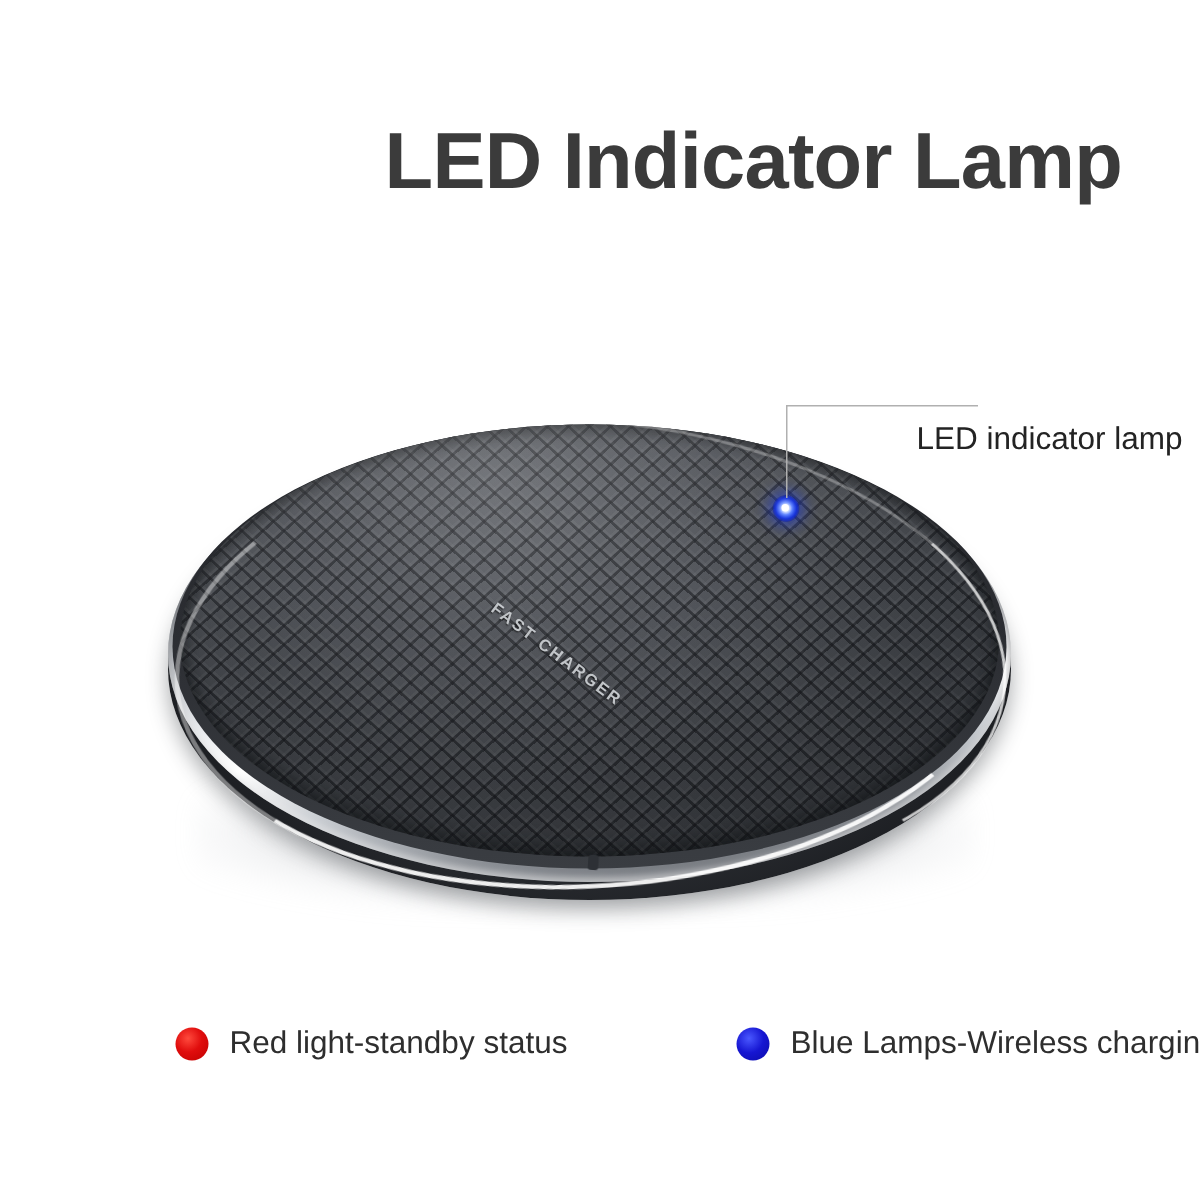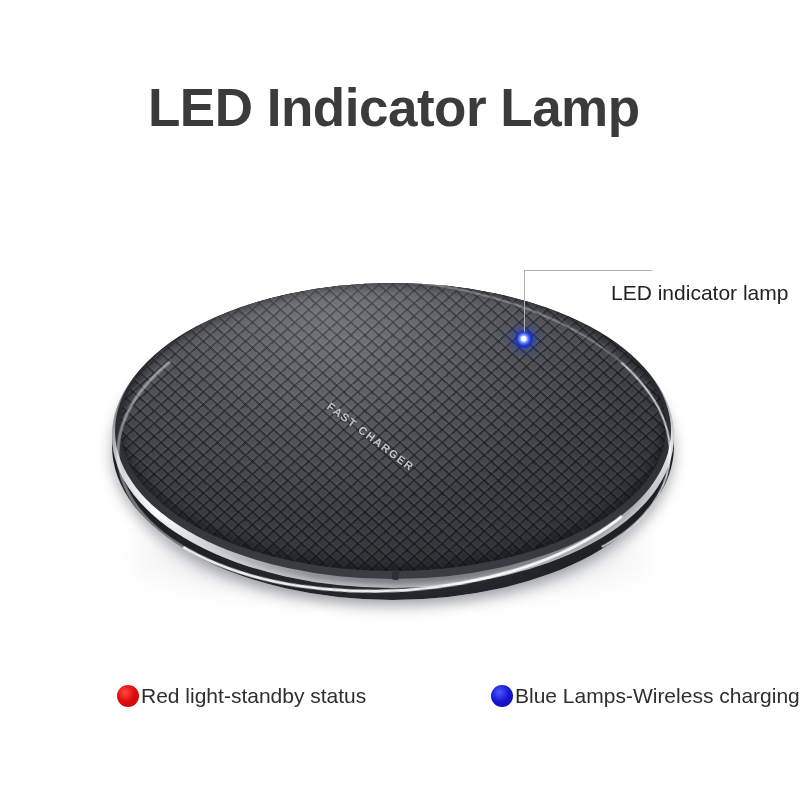--- a/index.html
+++ b/index.html
@@ -16,20 +16,21 @@
     font-family: "Liberation Sans", sans-serif;
     background: #ffffff;
   }
 
   .stage {
     position: absolute;
     inset: 0;
     width: 800px;
     height: 796px;
     background: #ffffff;
+    text-align: right;
   }
 
   
   .page-title {
     position: absolute;
     left: 148px;
     top: 78px;
     width: 600px;
     font-size: 53px;
     line-height: 60px;
@@ -281,21 +282,21 @@
     position: absolute;
     left: 0;
     top: 682px;
     width: 800px;
     height: 40px;
   }
   .legend-item {
     position: absolute;
     display: flex;
     align-items: center;
-    gap: 2px;
+    gap: 14px;
     white-space: nowrap;
   }
   .legend-item.red  { left: 117px; top: 0; }
   .legend-item.blue { left: 491px; top: 0; }
 
   .legend-dot {
     width: 22px;
     height: 22px;
     border-radius: 50%;
     flex: 0 0 auto;

